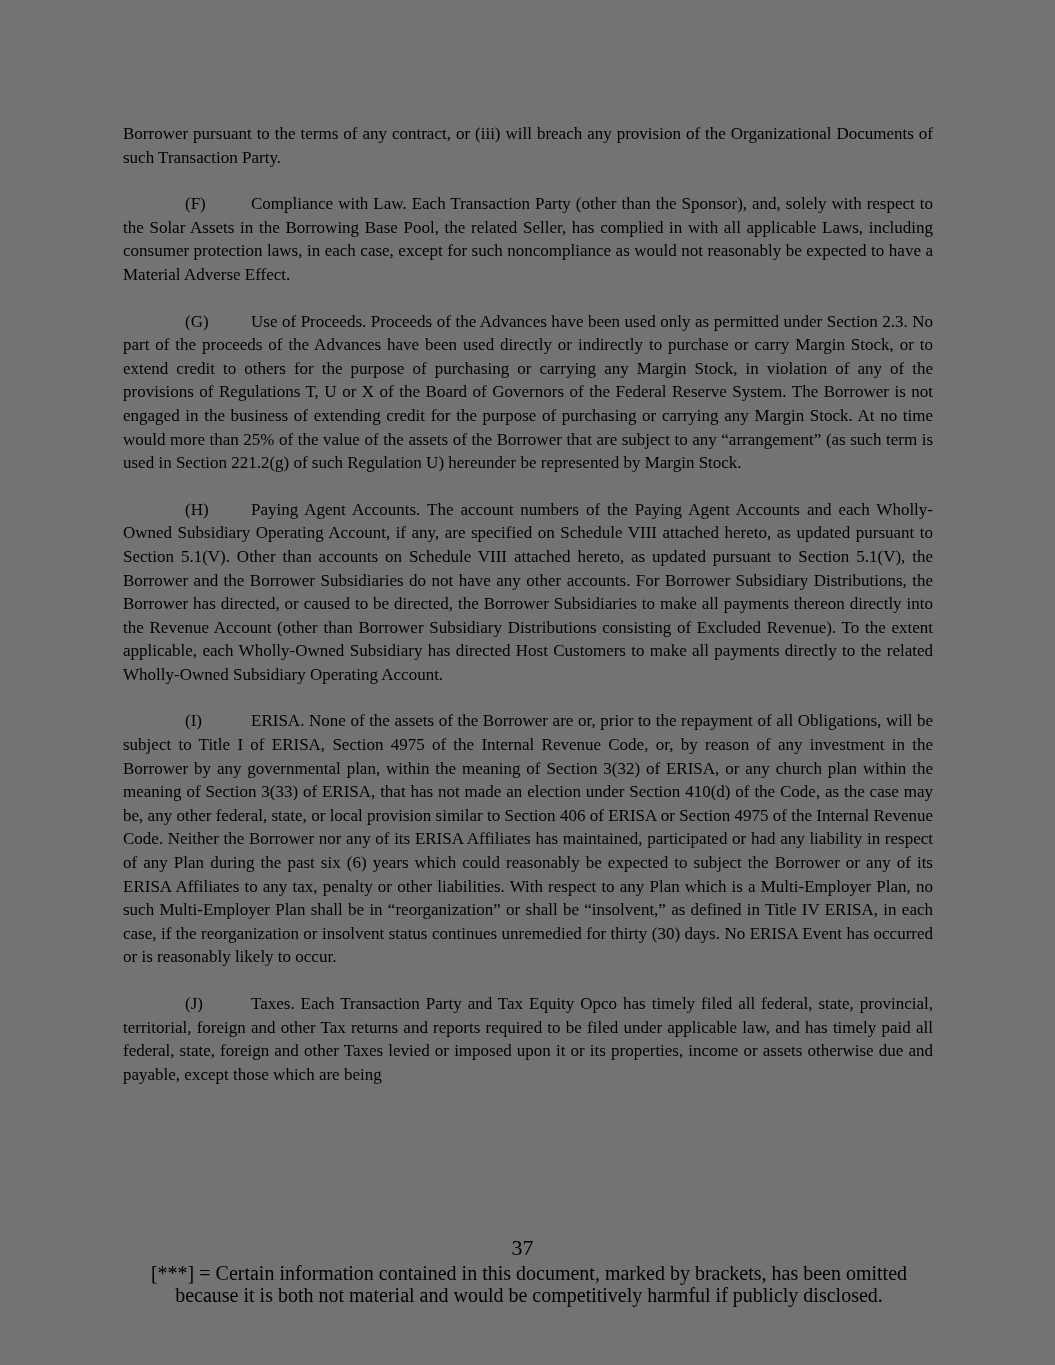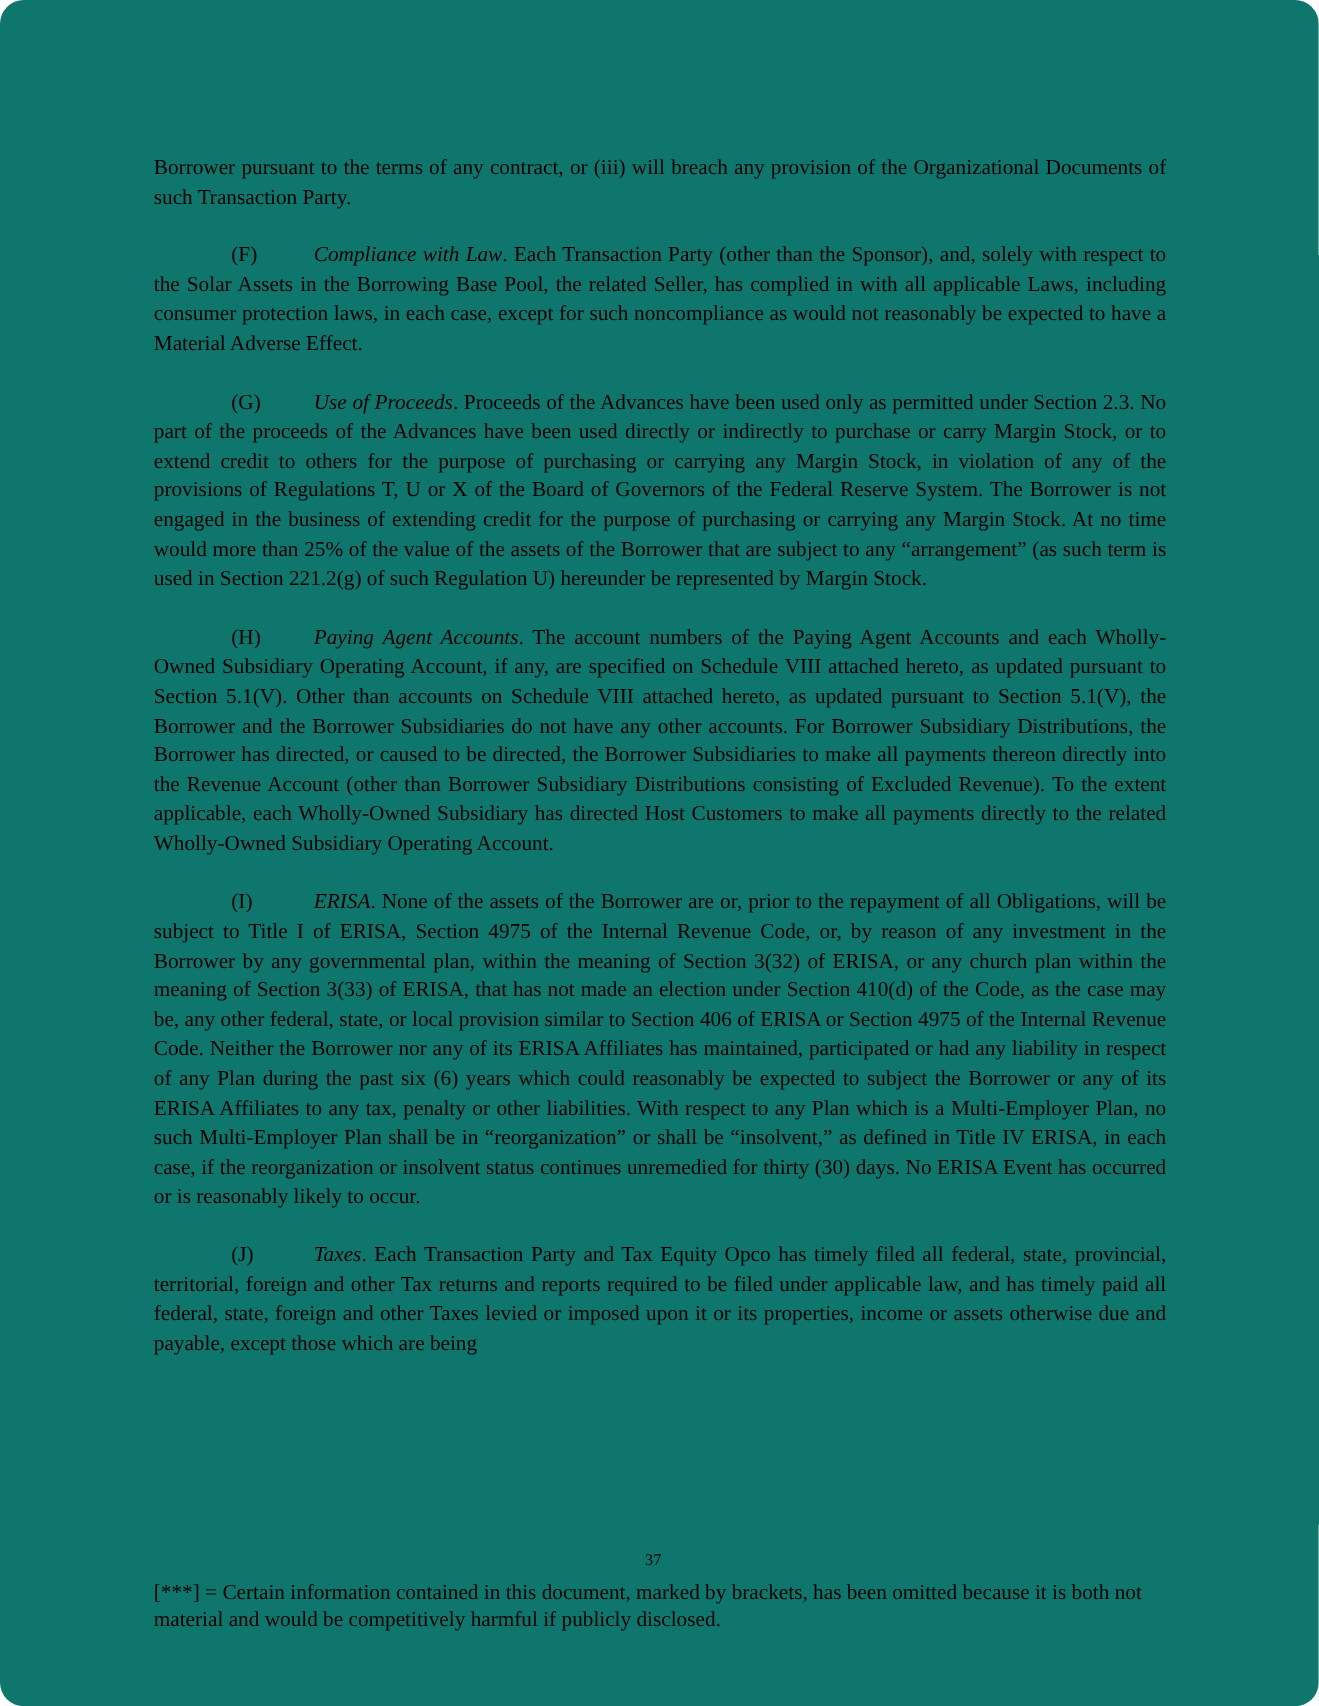--- a/index.html
+++ b/index.html
@@ -4,25 +4,24 @@
 <style>
   html, body {
     margin: 0;
     padding: 0;
     background: #ffffff;
   }
   .page {
     position: relative;
     width: 1055px;
     height: 1365px;
-    background: #0f766e;
+    background: #737373;
     color: #000000;
     font-family: "Liberation Serif", serif;
     overflow: hidden;
-    border-radius: 19px;
   }
   .doc-body {
     position: absolute;
     left: 123px;
     top: 122px;
     width: 810px;
     font-size: 17px;
     line-height: 23.6px;
     text-align: justify;
   }
@@ -30,39 +29,39 @@
     margin: 0 0 23px 0;
   }
   .doc-body p.indent {
     text-indent: 62px;
   }
   .para-label {
     display: inline-block;
     width: 66px;
     text-indent: 0;
   }
-  .run-italic { font-style: italic; }
+  .run-italic { }
   .run-underline { }
   .page-number {
     position: absolute;
     left: 0;
     top: 1236px;
     width: 1045px;
     text-align: center;
-    font-size: 13px;
+    font-size: 22px;
     line-height: 23.6px;
   }
   .footnote {
     position: absolute;
     left: 123px;
     top: 1263px;
     width: 812px;
-    font-size: 17px;
+    font-size: 20px;
     line-height: 21.5px;
-    text-align: left;
+    text-align: center;
   }
 </style>
 </head>
 <body>
 
 <div class="page">
   <div class="doc-body" id="doc-body">
       <p><span>Borrower pursuant to the terms of any contract, or (iii) will breach any provision of the Organizational Documents of such Transaction Party.</span></p>
       <p class="indent"><span class="para-label">(F)</span><span class="run-italic">Compliance with Law</span><span>.  Each Transaction Party (other than the Sponsor), and, solely with respect to the Solar Assets in the Borrowing Base Pool, the related Seller, has complied in with all applicable Laws, including consumer protection laws, in each case, except for such noncompliance as would not reasonably be expected to have a Material Adverse Effect.</span></p>
       <p class="indent"><span class="para-label">(G)</span><span class="run-italic">Use of Proceeds</span><span>.  Proceeds of the Advances have been used only as permitted under </span><span class="run-underline">Section 2.3</span><span>.  No part of the proceeds of the Advances have been used directly or indirectly to purchase or carry Margin Stock, or to extend credit to others for the purpose of purchasing or carrying any Margin Stock, in violation of any of the provisions of Regulations T, U or X of the Board of Governors of the Federal Reserve System. The Borrower is not engaged in the business of extending credit for the purpose of purchasing or carrying any Margin Stock.  At no time would more than 25% of the value of the assets of the Borrower that are subject to any “arrangement” (as such term is used in Section 221.2(g) of such Regulation U) hereunder be represented by Margin Stock.</span></p>

